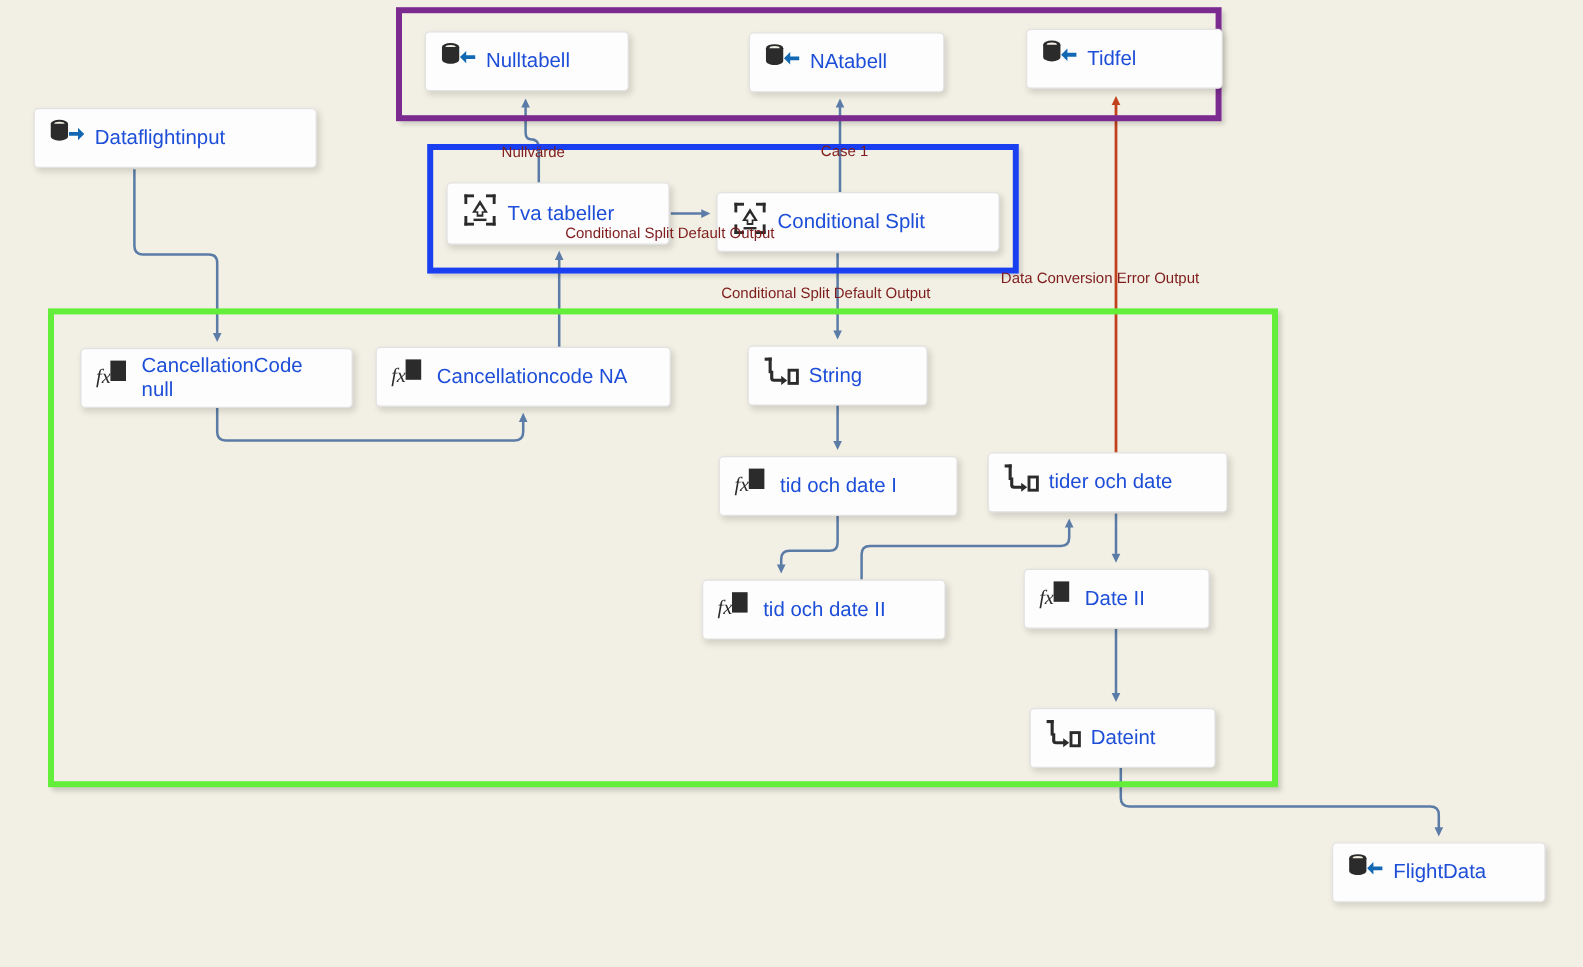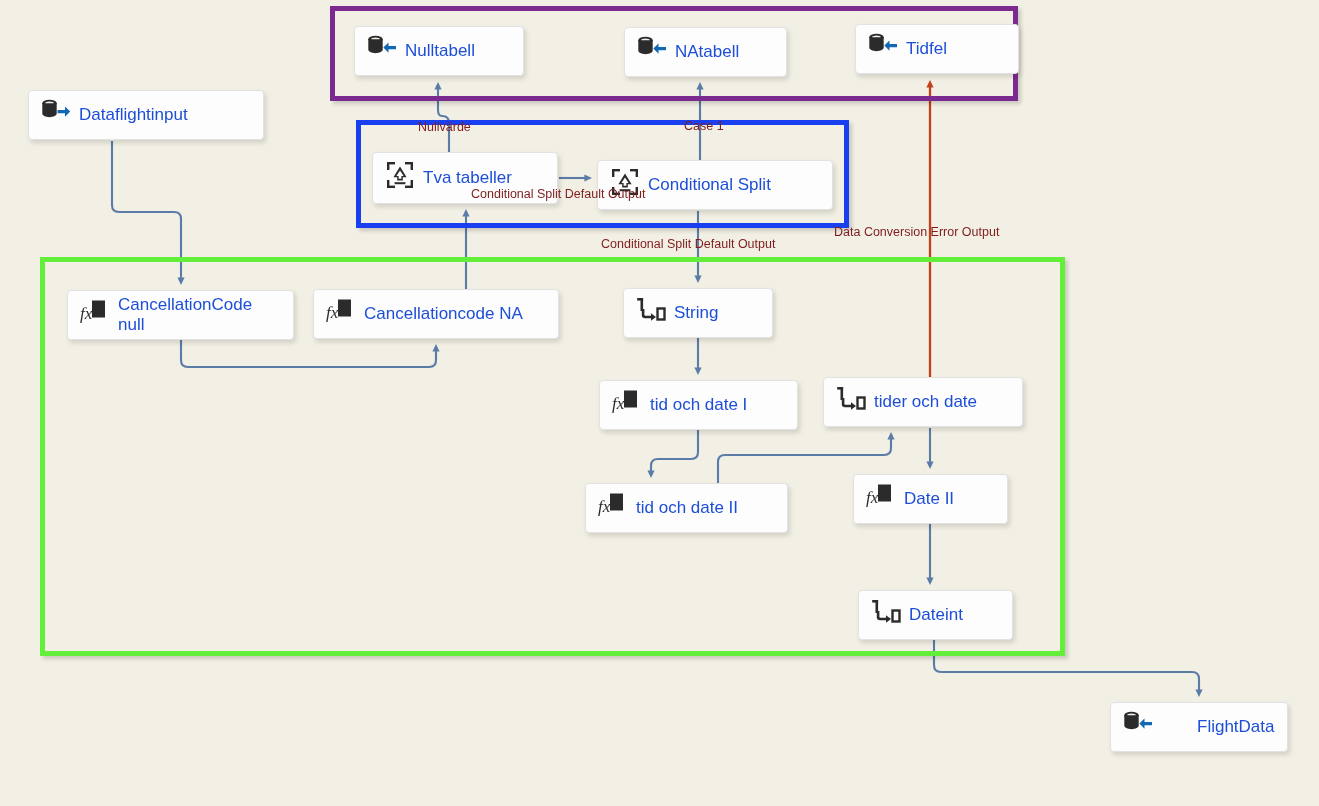--- a/index.html
+++ b/index.html
@@ -307,21 +307,21 @@
       <svg width="30" height="28" viewBox="0 0 30 28">
         <rect x="4.5" y="2" width="2.6" height="13" fill="#2b2b2b"></rect>
         <rect x="1.2" y="2" width="5.9" height="2.6" fill="#2b2b2b"></rect>
         <path d="M5.8,13 L5.8,19.5 C5.8,21.2 7.2,22.2 9.0,22.2 L15.0,22.2 L15.0,24.8 L20.0,21.0 L15.0,17.2 L15.0,19.7 L9.4,19.7 C8.6,19.7 8.4,19.4 8.4,18.8 L8.4,13 Z" fill="#2b2b2b"></path>
         <rect x="21.5" y="12.5" width="7" height="11" fill="none" stroke="#2b2b2b" stroke-width="2.4"></rect>
       </svg>
     </span>
     <span class="node-label">Dateint</span>
   </div>
 
-  <div class="node" style="left:1110px; top:702px; width:178px; height:50px;gap:36px;">
+  <div class="node" style="left:1110px; top:702px; width:178px; height:50px;">
     <span class="icon">
       <svg width="30" height="22" viewBox="0 0 30 22">
         <ellipse cx="8.5" cy="5.2" rx="7.2" ry="3.4" fill="#2b2b2b"></ellipse>
         <ellipse cx="8.5" cy="5.2" rx="4.3" ry="1.8" fill="#f2efe4"></ellipse>
         <path d="M1.3,5.2 L1.3,15.6 C1.3,17.6 4.5,19.2 8.5,19.2 C12.5,19.2 15.7,17.6 15.7,15.6 L15.7,5.2 Z" fill="#2b2b2b"></path>
         <path d="M29.0,12.0 L21.5,12.0 L21.5,8.4 L16.3,13.6 L21.5,18.8 L21.5,15.2 L29.0,15.2 Z" fill="#1268b3"></path>
       </svg>
     </span>
     <span class="node-label">FlightData</span>
   </div>

